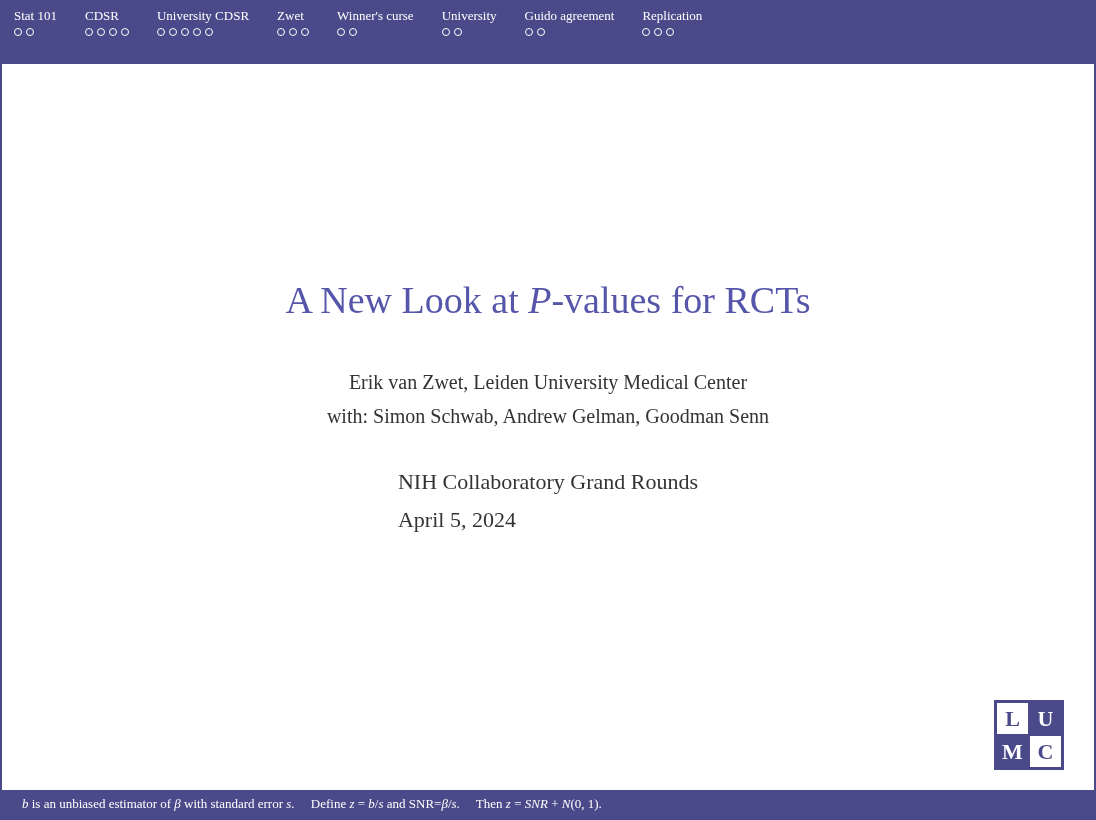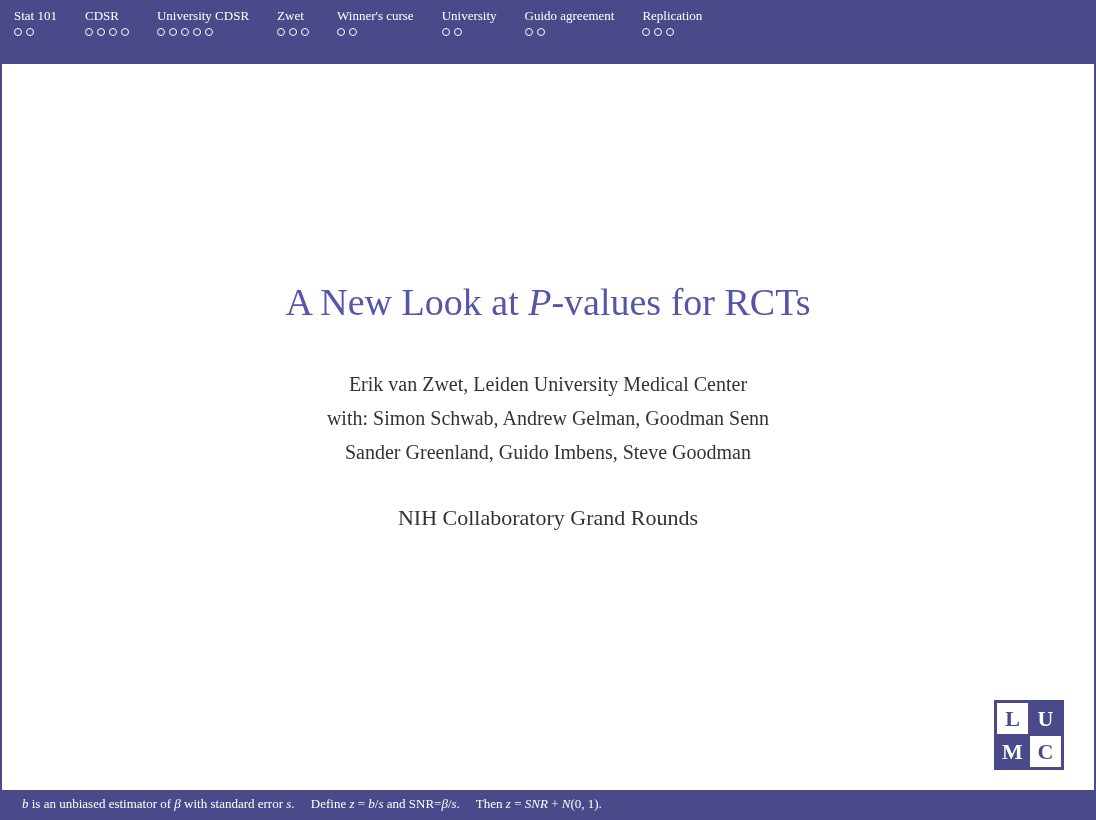--- a/index.html
+++ b/index.html
@@ -242,25 +242,25 @@
 
     <div class="title-area">
       <div class="main-title">
         A New Look at <em>P</em>-values for RCTs
       </div>
     </div>
 
     <div class="authors-area">
       <div class="author-line">Erik van Zwet, Leiden University Medical Center</div>
       <div class="author-line">with:  Simon Schwab, Andrew Gelman, Goodman Senn</div>
-      <div class="author-line">Sander Greenland, Guido Imbens, Steve Goodman</div>
     </div>
 
     <div class="event-area">
       <div class="event-line">NIH Collaboratory Grand Rounds</div>
+      <div class="event-line">April 5, 2024</div>
     </div>
 
     <div class="logo-area">
       <div class="lumc-logo">
         <div class="lumc-cell">L</div>
         <div class="lumc-cell lumc-cell-filled">U</div>
         <div class="lumc-cell lumc-cell-filled">M</div>
         <div class="lumc-cell">C</div>
       </div>
     </div>

